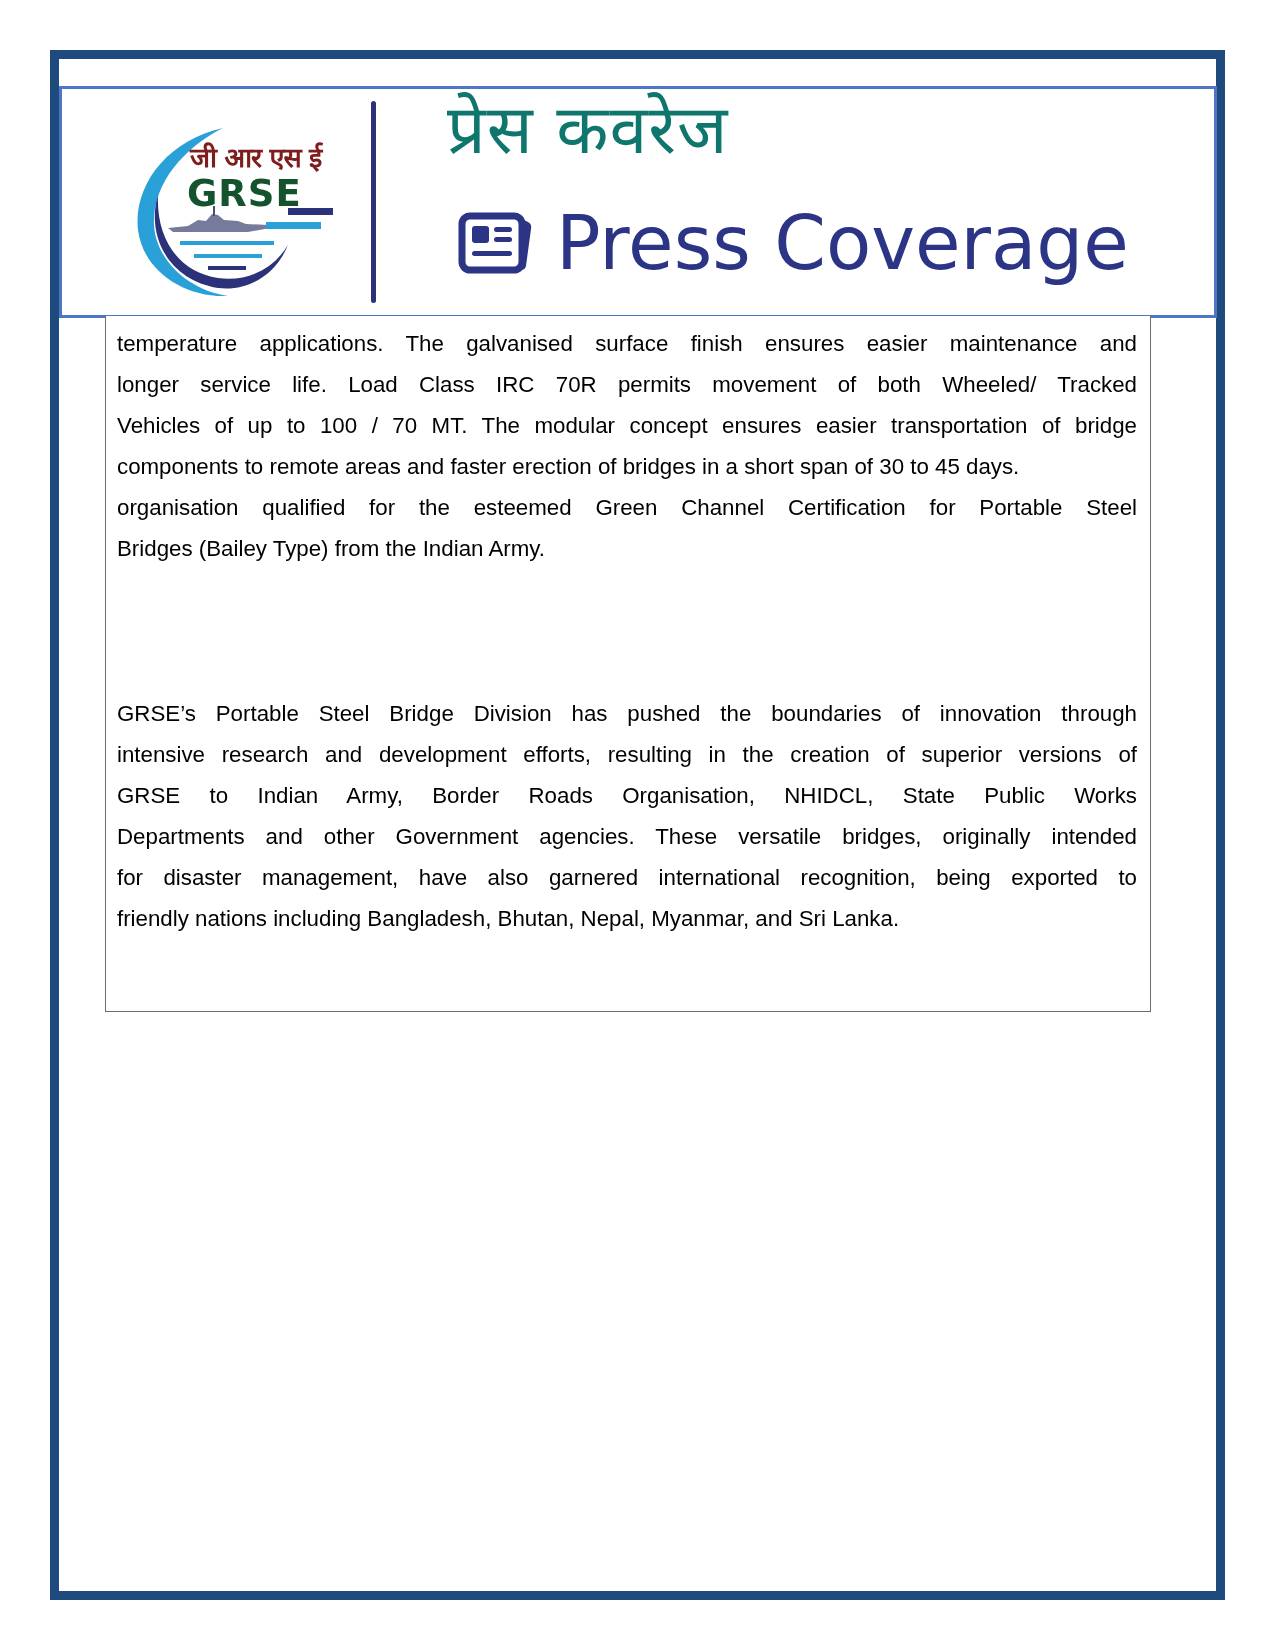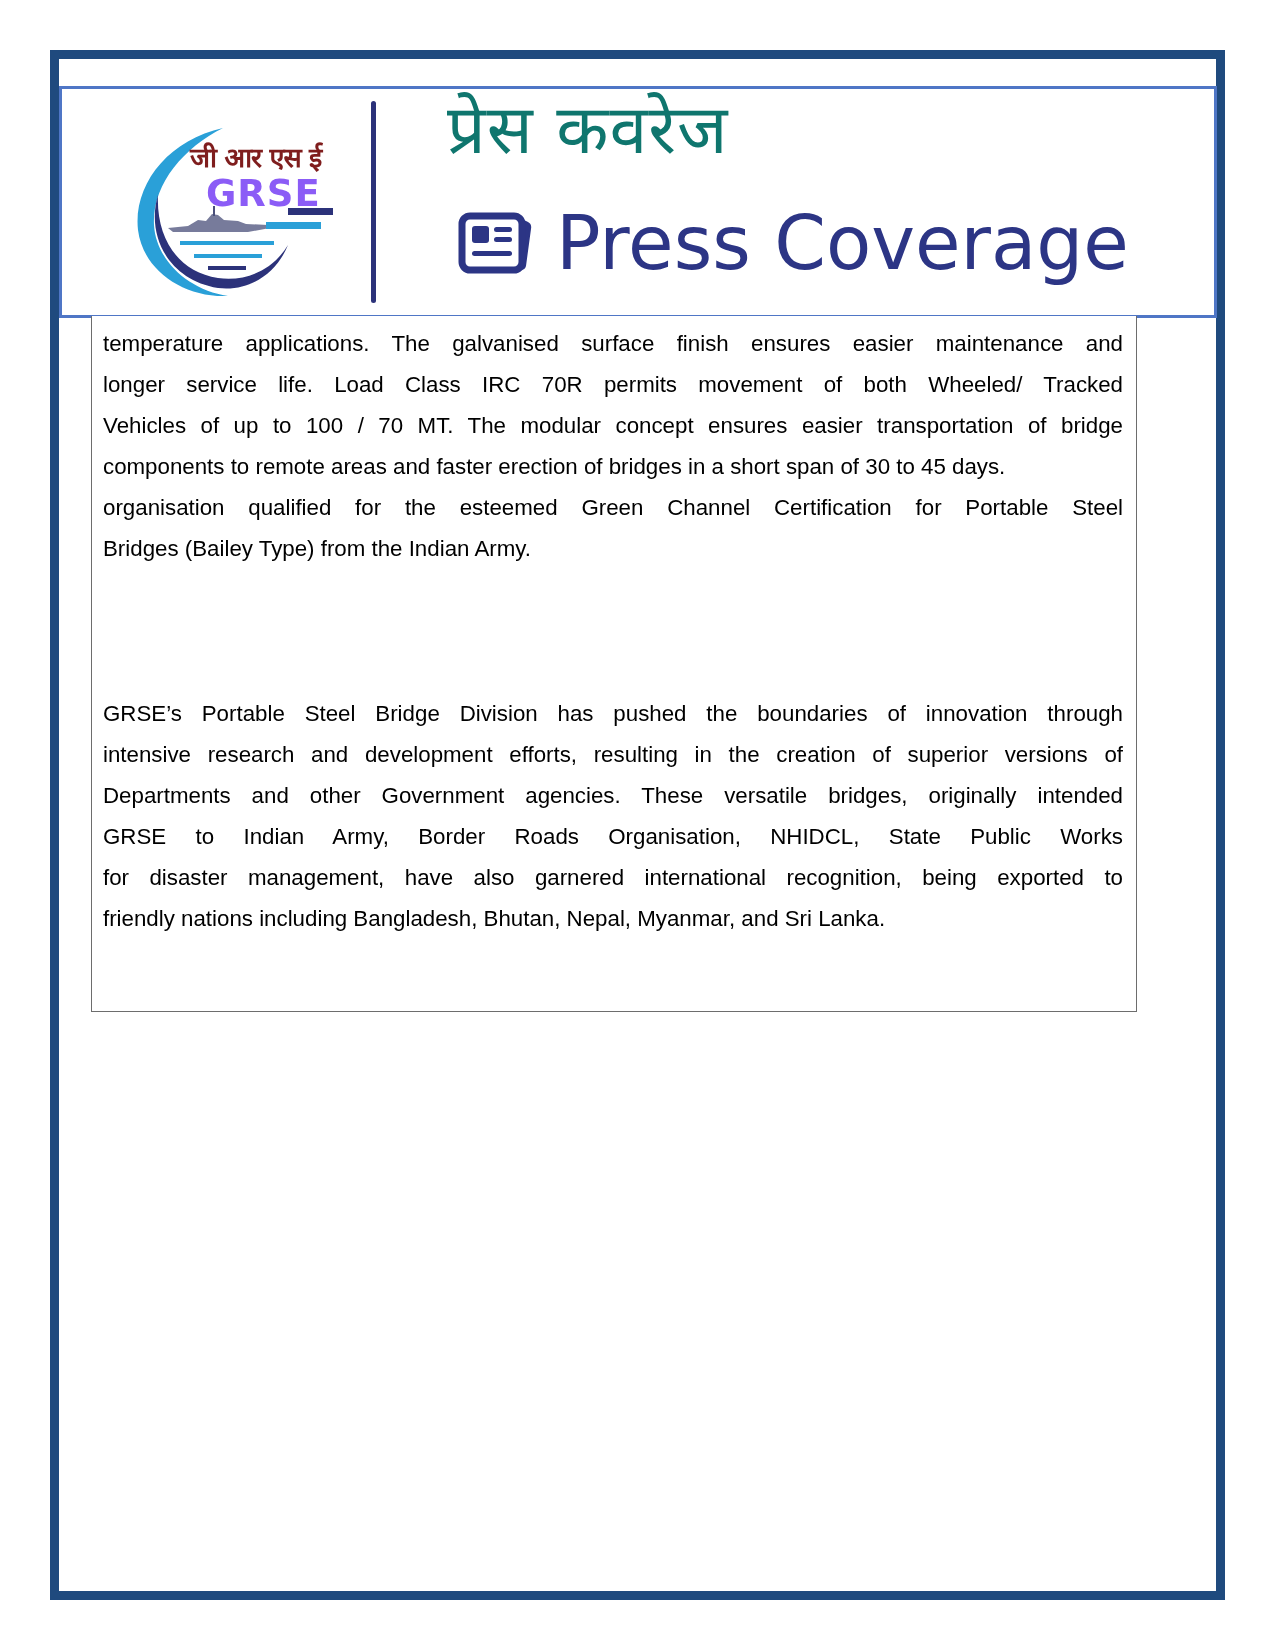--- a/index.html
+++ b/index.html
@@ -15,43 +15,43 @@
   }
   .logo {
     position: absolute; left: 128px; top: 120px; width: 225px; height: 180px;
   }
   .logo svg { width: 100%; height: 100%; display: block; }
   .logo-hindi {
     position: absolute; left: 190px; top: 138px; font-family: "DejaVu Serif", serif;
     font-size: 27px; font-weight: bold; color: #7f1d1d; letter-spacing: -1px; white-space: nowrap;
   }
   .logo-grse {
-    position: absolute; left: 206px; top: 172px; font-family: "DejaVu Sans", sans-serif;
-    font-weight: bold; font-size: 37px; color: #8b5cf6; letter-spacing: 1px;
+    position: absolute; left: 187px; top: 172px; font-family: "DejaVu Sans", sans-serif;
+    font-weight: bold; font-size: 37px; color: #14532d; letter-spacing: 1px;
   }
   .divider {
     position: absolute; left: 371px; top: 101px; width: 5px; height: 202px;
     background: #2c327a; border-radius: 3px;
   }
   .title-hindi {
     position: absolute; left: 447px; top: 96px; font-family: "DejaVu Serif", serif;
     font-size: 68px; color: #0f766e; white-space: nowrap; letter-spacing: 1px; line-height: 1;
   }
   .title-english-row {
     position: absolute; left: 447px; top: 198px; height: 90px; display: flex; align-items: center; margin-left: 11px;
   }
   .news-icon { width: 78px; height: 66px; margin-right: 20px; }
   .news-icon svg { width: 100%; height: 100%; display: block; }
   .title-english {
     font-family: "DejaVu Sans", sans-serif; font-size: 74px; color: #2c3585;
     letter-spacing: 0px; line-height: 1; white-space: nowrap;
   }
 
   .text-box {
-    position: absolute; left: 91px; top: 316px; width: 1046px; height: 696px;
+    position: absolute; left: 105px; top: 316px; width: 1046px; height: 696px;
     box-sizing: border-box; border: 1px solid #6d6d6d; border-top: none; background: #fff;
   }
   .text-box p {
     position: absolute; left: 11px; width: 1020px; margin: 0;
     font-family: "Liberation Sans", sans-serif; font-size: 22.3px; line-height: 41px; color: #000;
     text-align: justify;
   }
   .para-1 { top: 7px; }
   .para-2 { top: 377px; }
   .line { display: block; text-align: justify; text-align-last: justify; white-space: nowrap; }
@@ -108,18 +108,18 @@
     <span class="line">temperature applications. The galvanised surface finish ensures easier maintenance and</span>
     <span class="line">longer service life. Load Class IRC 70R permits movement of both Wheeled/ Tracked</span>
     <span class="line">Vehicles of up to 100 / 70 MT. The modular concept ensures easier transportation of bridge</span>
     <span class="line last">components to remote areas and faster erection of bridges in a short span of 30 to 45 days.</span>
     <span class="line">organisation qualified for the esteemed Green Channel Certification for Portable Steel</span>
     <span class="line last">Bridges (Bailey Type) from the Indian Army.</span>
   </p>
   <p class="para-2">
     <span class="line">GRSE’s Portable Steel Bridge Division has pushed the boundaries of innovation through</span>
     <span class="line">intensive research and development efforts, resulting in the creation of superior versions of</span>
+    <span class="line">GRSE to Indian Army, Border Roads Organisation, NHIDCL, State Public Works</span>
     <span class="line">Departments and other Government agencies. These versatile bridges, originally intended</span>
-    <span class="line">GRSE to Indian Army, Border Roads Organisation, NHIDCL, State Public Works</span>
     <span class="line">for disaster management, have also garnered international recognition, being exported to</span>
     <span class="line last">friendly nations including Bangladesh, Bhutan, Nepal, Myanmar, and Sri Lanka.</span>
   </p>
 </div>
 
 </body></html>

